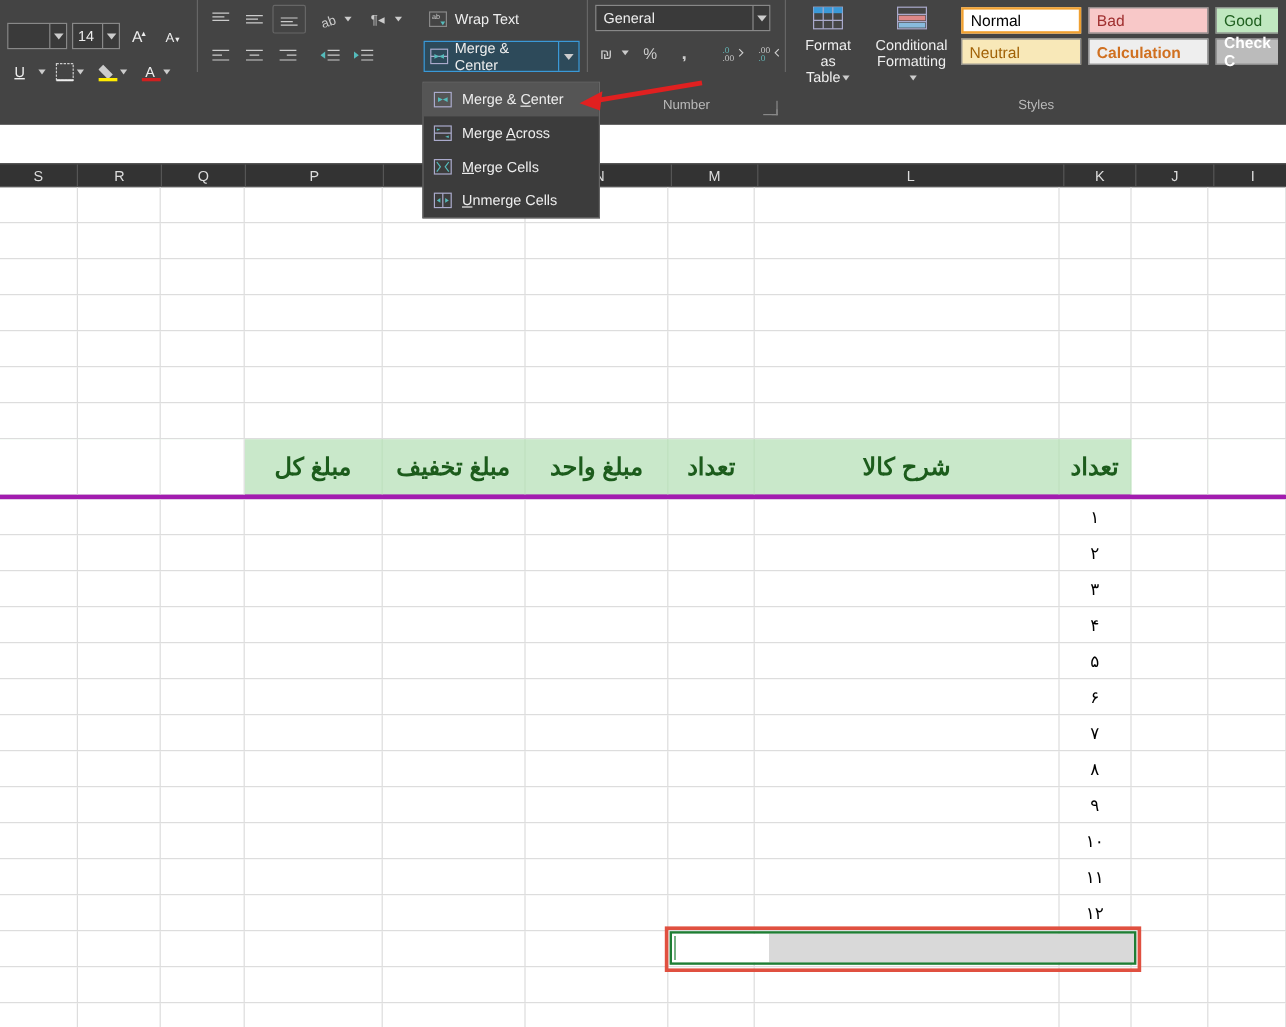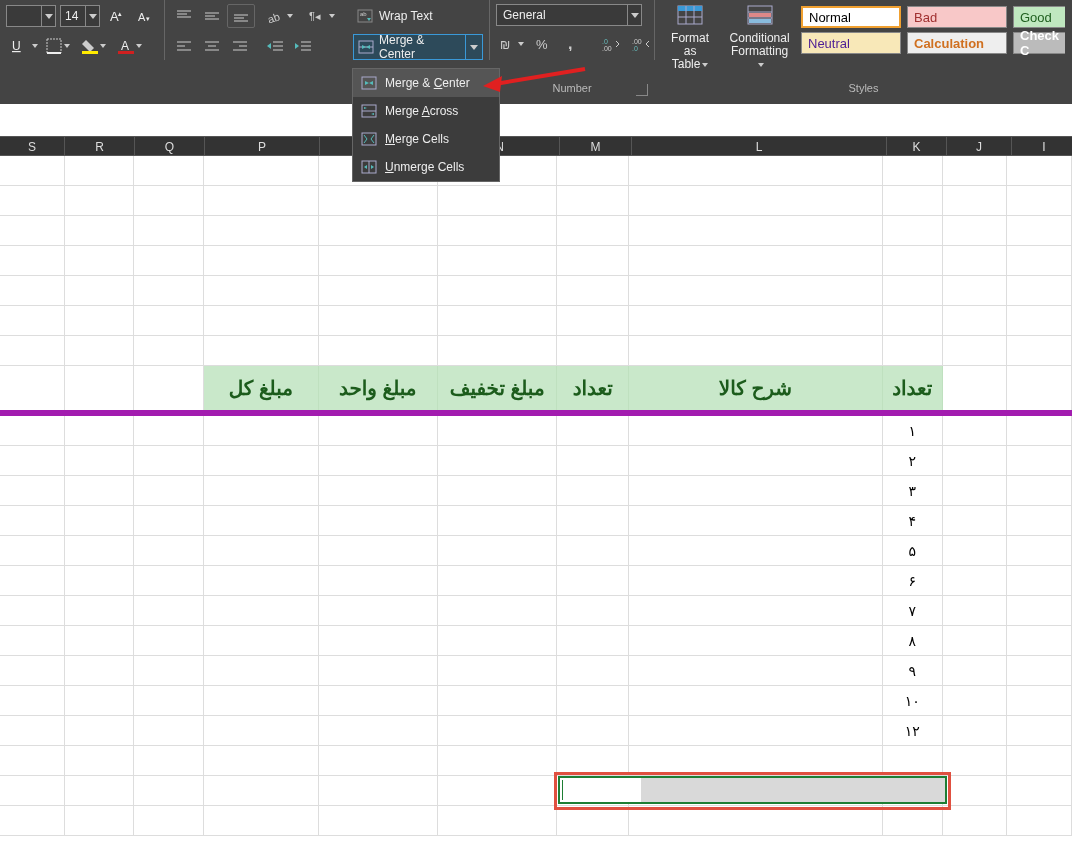--- a/index.html
+++ b/index.html
@@ -26,21 +26,21 @@
 
   
   .col-headers { display:flex; height:20px; background:#333; color:#ddd; border-top:1px solid #555; border-bottom:1px solid #555; position:relative; }
   .col-headers .ch { flex:0 0 auto; text-align:center; font-size:12px; line-height:20px; border-right:1px solid #555; }
 
   
   .grid { position:relative; }
   .grid-row { display:flex; height:30px; border-bottom:1px solid #ddd; }
   .grid-row .cell { border-right:1px solid #ddd; height:100%; display:flex; align-items:center; justify-content:center; font-size:14px; }
 
-  .hdr-row { background:#c9e8ca; border-bottom:6px solid #a21caf; height:50px; }
+  .hdr-row { background:#c9e8ca; border-bottom:4px solid #a21caf; height:50px; }
   .hdr-row .cell { font-weight:bold; color:#1c5c1c; font-size:20px; border-right:1px solid #bfe0bf; }
 
   .persian-num { font-size:16px; font-family: "Tahoma", sans-serif; }
 
   
   .merge-btn { border:1px solid #3a99d8; background:#2d4a5a; height:26px; display:flex; align-items:center; padding:0 4px; gap:5px; }
   .merge-btn .caret { border-left:1px solid #3a99d8; height:100%; display:flex; align-items:center; padding-left:4px; }
 
   .menu { position:absolute; left:352px; top:68px; width:148px; background:#3c3c3c; border:1px solid #666; z-index:50; }
   .menu-item { display:flex; align-items:center; height:28px; padding:0 8px; gap:8px; color:#eee; }
@@ -66,21 +66,21 @@
   
   .ic-align { width:18px; height:14px; }
   .ic-border { width:16px; height:16px; }
 </style>
 </head>
 <body>
 
 <div class="ribbon">
  <div style="display:flex; height:100%;">
 
-  <div class="group" style="width:164px;">
+  <div class="group" style="width:164px;justify-content:center;">
     <div class="group-btns col" style="width:100%; padding:4px 6px;">
       <div class="row" style="gap:4px; margin-bottom:6px;">
         <div class="dd" style="width:50px;">
               <span style="flex:1;"></span>
               <span class="caret">
                 <span class="caret-glyph"></span>
               </span>
             </div>
         <div class="dd" style="width:40px;">
               <span style="flex:1; padding:0 4px;">14</span>
@@ -325,21 +325,21 @@
                 <span>Normal</span>
               </div>
           <div class="style-box" style="background:#f8c8c8; color:#a03030;">
                 <span>Bad</span>
               </div>
           <div class="style-box" style="background:#c0e8c0; color:#206020; width:52px; border-right:none;">
                 <span>Good</span>
               </div>
         </div>
         <div class="row">
-          <div class="style-box" style="background:#f8e8b8; color:#4c1d95;">
+          <div class="style-box" style="background:#f8e8b8; color:#a16207;">
                 <span>Neutral</span>
               </div>
           <div class="style-box" style="background:#eee; color:#d07020; font-weight:bold;">
                 <span>Calculation</span>
               </div>
           <div class="style-box" style="background:#bbb; color:#fff; width:52px; font-weight:bold; border-right:none;">
                 <span>Check C</span>
               </div>
         </div>
       </div>
@@ -500,22 +500,22 @@
       <div class="cell" style="width: 255px;"></div>
       <div class="cell" style="width: 60px;"></div>
       <div class="cell" style="width: 65px;"></div>
       <div class="cell" style="width: 65px;"></div>
     </div>
     <div class="grid-row hdr-row" style="height: 50px;">
       <div class="cell" style="width: 65px; background: rgb(255, 255, 255); border-right: 1px solid rgb(221, 221, 221);"></div>
       <div class="cell" style="width: 70px; background: rgb(255, 255, 255); border-right: 1px solid rgb(221, 221, 221);"></div>
       <div class="cell" style="width: 70px; background: rgb(255, 255, 255); border-right: 1px solid rgb(221, 221, 221);"></div>
       <div class="cell" style="width: 115px;">مبلغ کل</div>
+      <div class="cell" style="width: 120px;">مبلغ تخفیف</div>
       <div class="cell" style="width: 120px;">مبلغ واحد</div>
-      <div class="cell" style="width: 120px;">مبلغ تخفیف</div>
       <div class="cell" style="width: 72px;">تعداد</div>
       <div class="cell" style="width: 255px; justify-content: center;">شرح کالا</div>
       <div class="cell" style="width: 60px;">تعداد</div>
       <div class="cell" style="width: 65px; background: rgb(255, 255, 255); border-right: 1px solid rgb(221, 221, 221);"></div>
       <div class="cell" style="width: 65px; background: rgb(255, 255, 255); border-right: 1px solid rgb(221, 221, 221);"></div>
     </div>
     <div class="grid-row " style="height: 30px;">
       <div class="cell" style="width: 65px;"></div>
       <div class="cell" style="width: 70px;"></div>
       <div class="cell" style="width: 70px;"></div>
@@ -647,20 +647,33 @@
     </div>
     <div class="grid-row " style="height: 30px;">
       <div class="cell" style="width: 65px;"></div>
       <div class="cell" style="width: 70px;"></div>
       <div class="cell" style="width: 70px;"></div>
       <div class="cell" style="width: 115px;"></div>
       <div class="cell" style="width: 120px;"></div>
       <div class="cell" style="width: 120px;"></div>
       <div class="cell" style="width: 72px;"></div>
       <div class="cell" style="width: 255px;"></div>
+      <div class="cell persian-num" style="width: 60px;">۱۱</div>
+      <div class="cell" style="width: 65px;"></div>
+      <div class="cell" style="width: 65px;"></div>
+    </div>
+    <div class="grid-row " style="height: 30px;">
+      <div class="cell" style="width: 65px;"></div>
+      <div class="cell" style="width: 70px;"></div>
+      <div class="cell" style="width: 70px;"></div>
+      <div class="cell" style="width: 115px;"></div>
+      <div class="cell" style="width: 120px;"></div>
+      <div class="cell" style="width: 120px;"></div>
+      <div class="cell" style="width: 72px;"></div>
+      <div class="cell" style="width: 255px;"></div>
       <div class="cell persian-num" style="width: 60px;">۱۲</div>
       <div class="cell" style="width: 65px;"></div>
       <div class="cell" style="width: 65px;"></div>
     </div>
     <div class="grid-row " style="height: 30px;">
       <div class="cell" style="width: 65px;"></div>
       <div class="cell" style="width: 70px;"></div>
       <div class="cell" style="width: 70px;"></div>
       <div class="cell" style="width: 115px;"></div>
       <div class="cell" style="width: 120px;"></div>

